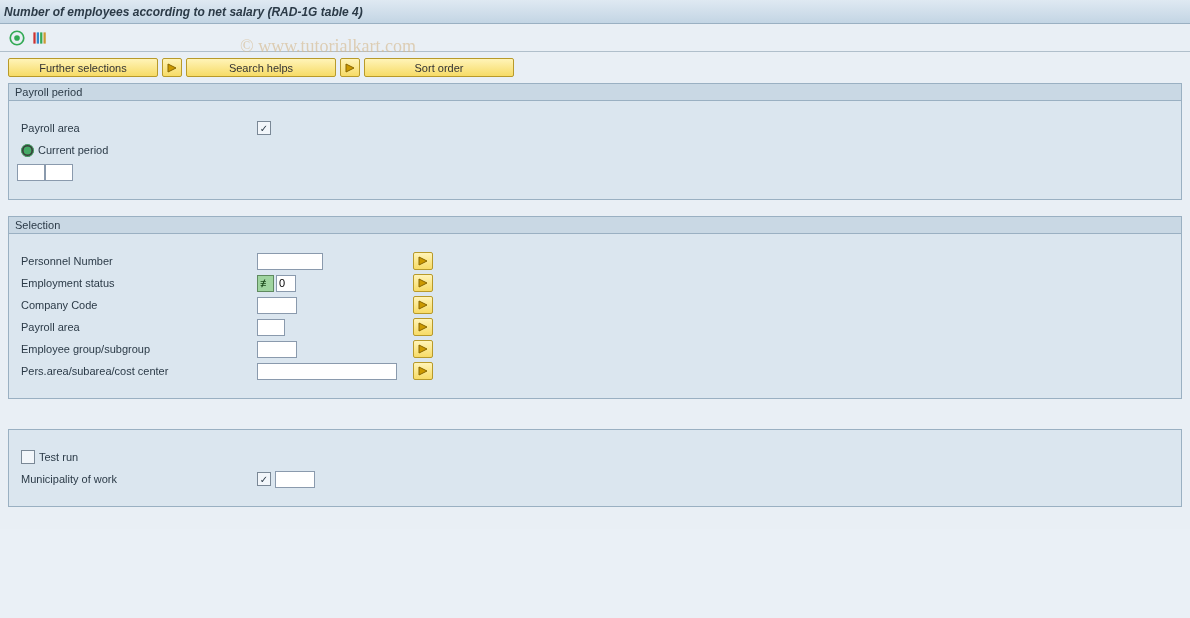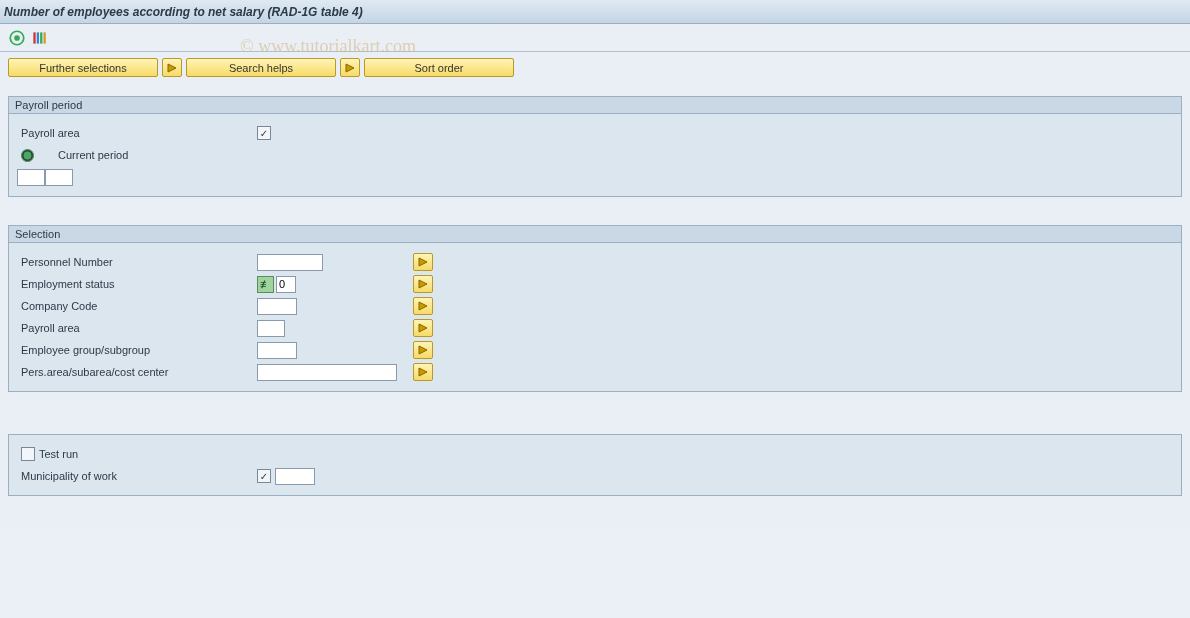--- a/index.html
+++ b/index.html
@@ -37,50 +37,50 @@
   }
   .tb-icon {
     width: 18px; height: 16px;
     display: inline-flex; align-items: center; justify-content: center;
     cursor: pointer;
   }
   .content {
     padding: 6px 8px;
     background: #e9eff5;
   }
-  .btn-row { display: flex; gap: 4px; margin-bottom: 19px; }
+  .btn-row { display: flex; gap: 4px; margin-bottom: 6px; }
   .sap-btn {
     background: linear-gradient(to bottom,#fff4b8,#f7db66);
     border: 1px solid #b89a2a;
     border-radius: 2px;
     font-size: 11px;
     padding: 1px 8px;
     height: 19px;
     display: inline-flex;
     align-items: center;
     justify-content: center;
     cursor: pointer;
     color: #333;
   }
   .sap-btn.wide { width: 150px; }
   .sap-btn.arrow { width: 20px; padding:0; }
   .sap-btn.arrow svg { width:10px;height:10px; }
   .group {
     border: 1px solid #9ab0c2;
-    margin-bottom: 28px;
+    margin-bottom: 16px;
     background: #dbe6ef;
   }
   .group-head {
     background: #c9d8e4;
     border-bottom: 1px solid #9ab0c2;
     padding: 2px 6px;
     font-size: 11px;
     color: #2b3a47;
   }
-  .group-body { padding: 8px 8px; }
+  .group-body { padding: 16px 8px; }
   .row {
     display: flex;
     align-items: center;
     height: 22px;
   }
   .lbl {
     width: 240px;
     padding-left: 4px;
     color: #2b3a47;
   }
@@ -166,21 +166,21 @@
   </div>
 
   <div class="group">
     <div class="group-head">Payroll period</div>
     <div class="group-body">
       <div class="row">
         <span class="lbl">Payroll area</span>
         <span class="checkbox-box checked"></span>
       </div>
       <div class="row">
-        <label class="lbl" style="display:flex;align-items:flex-start;gap:20px;">
+        <label class="lbl" style="display:flex;align-items:flex-start;">
           <input type="radio" class="radio" name="period" checked="" style="">
           <span>Current period</span>
         </label>
       </div>
       <div class="row">
         <input class="small-input w28" style="">
         <input class="small-input w28" style="">
       </div>
     </div>
   </div>

